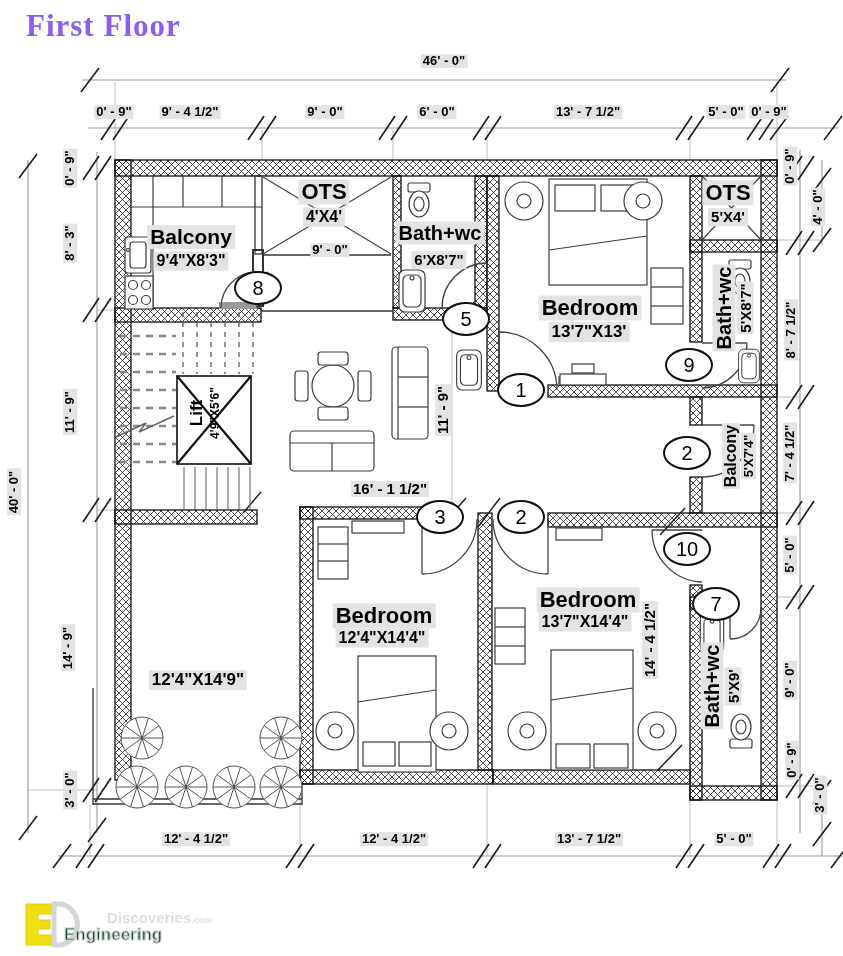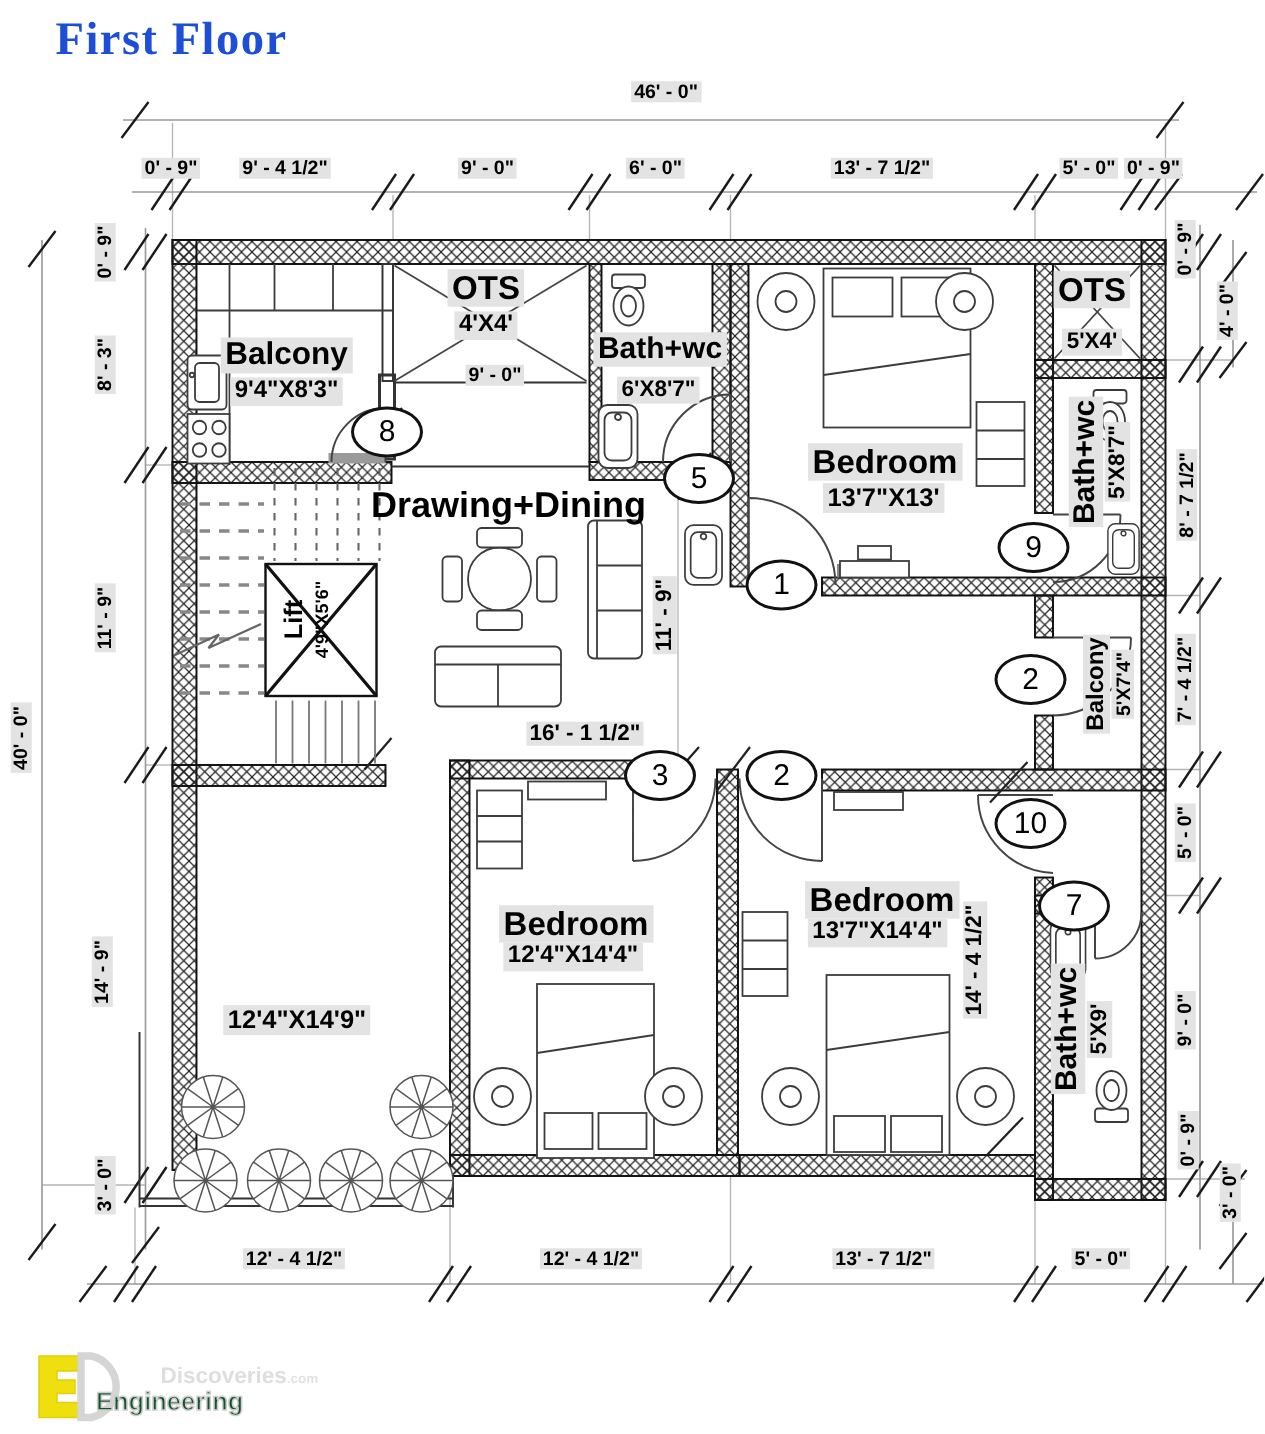--- a/index.html
+++ b/index.html
@@ -1,19 +1,19 @@
 <!DOCTYPE html>
 <html><head>
 <meta charset="utf-8">
 <style>
   html,body{margin:0;padding:0;background:#fff;}
   #stage{position:relative;width:843px;height:956px;background:#fff;overflow:hidden;
          font-family:"Liberation Sans",sans-serif;}
-  #page-title{position:absolute;left:37px;top:8px;font-family:"Liberation Serif",serif;
-              font-weight:bold;font-size:31px;color:#1d4ed8;letter-spacing:1px;}
+  #page-title{position:absolute;left:26px;top:8px;font-family:"Liberation Serif",serif;
+              font-weight:bold;font-size:31px;color:#8b5cf6;letter-spacing:1px;}
   svg.drawing{position:absolute;left:0;top:0;}
   .lbl{position:absolute;transform:translate(-50%,-50%);background:#e3e3e3;color:#000;
        font-weight:bold;white-space:nowrap;line-height:1.05;padding:1px 3px;text-align:center;}
   .lbl.nobg{background:transparent;}
   .lbl.v{transform:translate(-50%,-50%) rotate(-90deg);}
   .dim{font-size:13px;padding:0 2px;}
   .vblock{position:absolute;transform:translate(-50%,-50%) rotate(-90deg);text-align:center;
           font-weight:bold;color:#000;white-space:nowrap;}
   .vblock span{display:block;background:#e3e3e3;padding:0 2px;margin:1px auto;width:max-content;}
   .marker{position:absolute;transform:translate(-50%,-50%);width:44px;height:30px;
@@ -405,28 +405,27 @@
   <div class="lbl" style="left:324px;top:192px;font-size:22px">OTS</div>
   <div class="lbl" style="left:324px;top:217px;font-size:16px">4'X4'</div>
 
   <div class="lbl" style="left:440px;top:233px;font-size:20px">Bath+wc</div>
   <div class="lbl" style="left:439px;top:260px;font-size:15px">6'X8'7"</div>
 
   <div class="lbl" style="left:590px;top:308px;font-size:22px">Bedroom</div>
   <div class="lbl" style="left:589px;top:332px;font-size:17px">13'7"X13'</div>
 
   <div class="lbl" style="left:728px;top:193px;font-size:22px">OTS</div>
-  <div class="lbl" style="left:728px;top:228px;font-size:15px">5'X4'</div>
+  <div class="lbl" style="left:728px;top:217px;font-size:15px">5'X4'</div>
 
   <div class="vblock" style="left:733px;top:308px">
     <span style="font-size:20px">Bath+wc</span>
     <span style="font-size:15px">5'X8'7"</span>
   </div>
 
-  <div class="lbl nobg" style="left:339px;top:337px;font-size:24px">Drawing+Dining</div>
 
   <div class="vblock" style="left:204px;top:413px">
     <span style="font-size:17px;background:transparent">Lift</span>
     <span style="font-size:12px;background:transparent">4'9"X5'6"</span>
   </div>
 
   <div class="vblock" style="left:739px;top:456px">
     <span style="font-size:16px">Balcony</span>
     <span style="font-size:13px">5'X7'4"</span>
   </div>

